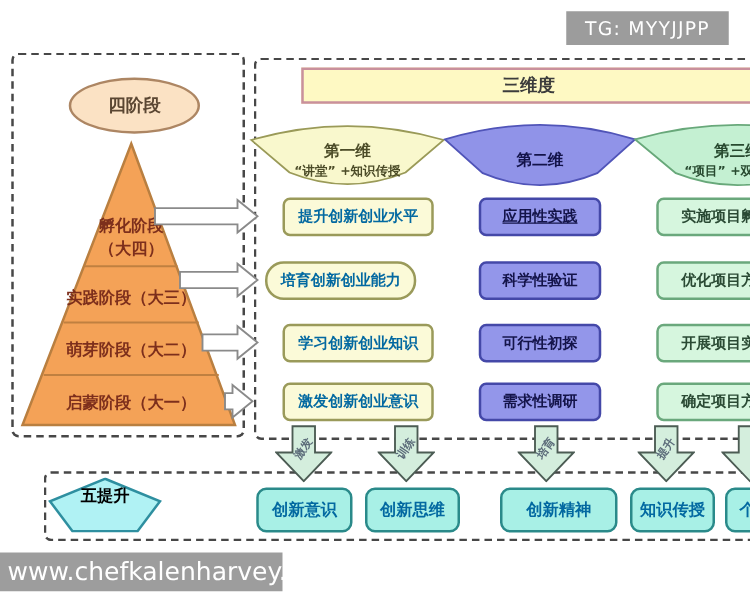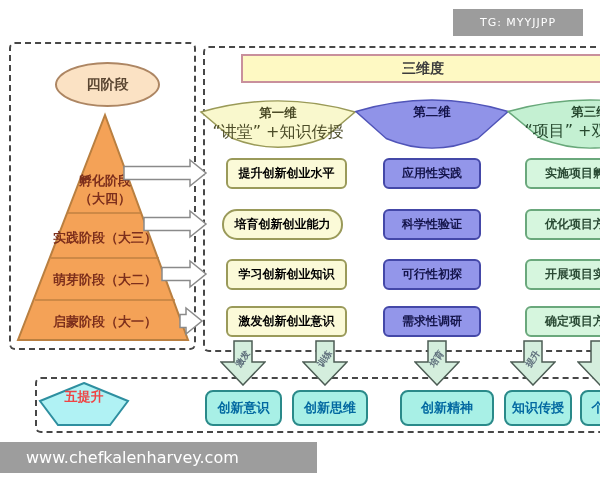--- a/index.html
+++ b/index.html
@@ -7,25 +7,25 @@
     width:600px;height:480px;position:relative;overflow:hidden;background:#ffffff;
     font-family:"DejaVu Sans","Liberation Sans",sans-serif;
   }
   .panel{position:absolute;border:2px dashed #474747;border-radius:6px;box-sizing:border-box;background:transparent;}
   #leftPanel{left:9px;top:42px;width:187px;height:308px;}
   #midPanel{left:203px;top:46px;width:440px;height:306px;}
   #bottomPanel{left:35px;top:377px;width:600px;height:56px;}
 
   .wm-top{
     position:absolute;left:453px;top:9px;width:130px;height:27px;background:#9c9c9c;
-    color:#fff;font-size:11px;display:flex;align-items:center;justify-content:center;z-index:20;letter-spacing:1px;
+    color:#fff;font-size:15px;display:flex;align-items:center;justify-content:center;z-index:20;letter-spacing:1px;
   }
   .wm-bottom{
-    position:absolute;left:0;top:442px;width:317px;height:31px;background:#9d9d9d;
-    color:#fff;font-size:16px;line-height:31px;padding-left:26px;box-sizing:border-box;z-index:20;
+    position:absolute;left:0;top:442px;width:226px;height:31px;background:#9d9d9d;
+    color:#fff;font-size:20px;line-height:31px;padding-left:6px;box-sizing:border-box;z-index:20;
   }
 
   .oval{
     position:absolute;left:55px;top:62px;width:105px;height:45px;border-radius:50%;
     background:#fbe2c4;border:2px solid #ad8663;display:flex;align-items:center;justify-content:center;
     font-size:14px;font-weight:bold;color:#5a4632;box-sizing:border-box;z-index:2;
   }
 
   #pyramid{position:absolute;left:10px;top:110px;z-index:2;}
   #pyramid text{font-size:13px;font-weight:bold;fill:#7d2f1c;text-anchor:middle;}
@@ -35,47 +35,47 @@
   .banner{
     position:absolute;left:241px;top:54px;width:364px;height:29px;background:#fef9c3;border:2px solid #c9909c;
     display:flex;align-items:center;justify-content:center;font-size:14px;font-weight:bold;color:#3c3c3c;
     box-sizing:border-box;z-index:3;
   }
 
   .fan{position:absolute;z-index:3;}
   .fan svg{position:absolute;left:0;top:0;width:100%;height:100%;}
   .fan-text{
     position:absolute;left:0;top:0;width:100%;height:100%;display:flex;flex-direction:column;
-    align-items:center;justify-content:flex-start;padding-top:6px;box-sizing:border-box;text-align:center;
+    align-items:center;justify-content:center;padding-top:6px;box-sizing:border-box;text-align:center;
   }
   .fan-text .l1{font-size:12.5px;font-weight:bold;}
-  .fan-text .l2{font-size:16px;font-weight:normal;white-space:nowrap;}
+  .fan-text .l2{font-size:10px;font-weight:bold;white-space:nowrap;}
   .fan1-txt{color:#4c4c28;}
   .fan2-txt{color:#13134a;}
   .fan3-txt{color:#27492f;}
 
   .box{
     position:absolute;display:flex;align-items:center;justify-content:center;font-weight:bold;
     box-sizing:border-box;white-space:nowrap;z-index:3;
   }
-  .ybox{width:121px;height:31px;background:#fbfad8;border:2px solid #9a9a5a;border-radius:6px;color:#000000;font-size:12px;}
+  .ybox{width:121px;height:31px;background:#fbfad8;border:2px solid #9a9a5a;border-radius:6px;color:#0369a1;font-size:12px;}
   .pbox{width:98px;height:31px;background:#9396ea;border:2px solid #4448a8;border-radius:6px;color:#14144a;font-size:12px;}
   .gbox{width:112px;height:31px;background:#d6f6de;border:2px solid #6aa87c;border-radius:6px;color:#2a4a34;font-size:12px;}
   .cbox{height:36px;background:#a8f0e6;border:2px solid #2a8a8a;border-radius:8px;color:#0369a1;font-size:13px;}
 
   .darrow{position:absolute;width:46px;height:46px;top:340px;z-index:6;}
   .darrow svg{position:absolute;left:0;top:0;}
   .darrow .alabel{
     position:absolute;left:50%;top:42%;transform:translate(-50%,-50%) rotate(-55deg);
     font-size:9px;font-weight:bold;color:#5b6b79;white-space:nowrap;
   }
 
   .pentagon{position:absolute;left:38px;top:382px;width:92px;height:44px;z-index:3;}
   .pentagon .plabel{
-    position:absolute;left:0;top:6px;width:100%;text-align:center;font-size:13px;font-weight:bold;color:#ef4444;
+    position:absolute;left:0;top:6px;width:100%;text-align:center;font-size:13px;font-weight:bold;color:#000000;
   }
 </style>
 </head>
 <body>
 
 <div class="wm-top">TG: MYYJJPP</div>
 <div class="wm-bottom">www.chefkalenharvey.com</div>
 
 <div class="panel" id="leftPanel"></div>
 <div class="panel" id="midPanel"></div>
@@ -127,25 +127,25 @@
   <svg viewBox="0 0 160 56" preserveAspectRatio="none">
     <path d="M2,14 Q80,-10 158,14 L127,42 Q80,62 33,42 Z" fill="#c4f0d2" stroke="#68a87a" stroke-width="1.5"></path>
   </svg>
   <div class="fan-text fan3-txt">
     <span class="l1">第三维</span>
     <span class="l2">“项目” +双创实战</span>
   </div>
 </div>
 
 <div class="box ybox" style="left:226px;top:158px;">提升创新创业水平</div>
-<div class="box ybox" style="left:222px;top:209px;border-radius:15px;">培育创新创业能力</div>
+<div class="box ybox" style="left:212px;top:209px;border-radius:15px;">培育创新创业能力</div>
 <div class="box ybox" style="left:226px;top:259px;">学习创新创业知识</div>
 <div class="box ybox" style="left:226px;top:306px;">激发创新创业意识</div>
 
-<div class="box pbox" style="left:383px;top:158px;">应用性实践</div>
+<div class="box pbox" style="left:383px;top:158px;text-decoration:underline;">应用性实践</div>
 <div class="box pbox" style="left:383px;top:209px;">科学性验证</div>
 <div class="box pbox" style="left:383px;top:259px;">可行性初探</div>
 <div class="box pbox" style="left:383px;top:306px;">需求性调研</div>
 
 <div class="box gbox" style="left:525px;top:158px;">实施项目孵化</div>
 <div class="box gbox" style="left:525px;top:209px;">优化项目方案</div>
 <div class="box gbox" style="left:525px;top:259px;">开展项目实践</div>
 <div class="box gbox" style="left:525px;top:306px;">确定项目方向</div>
 
 <div class="darrow" style="left:220px;">

